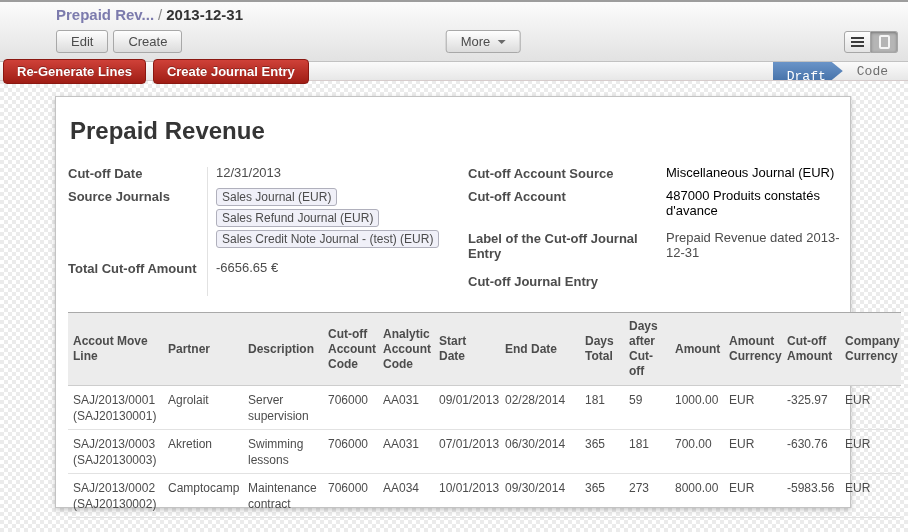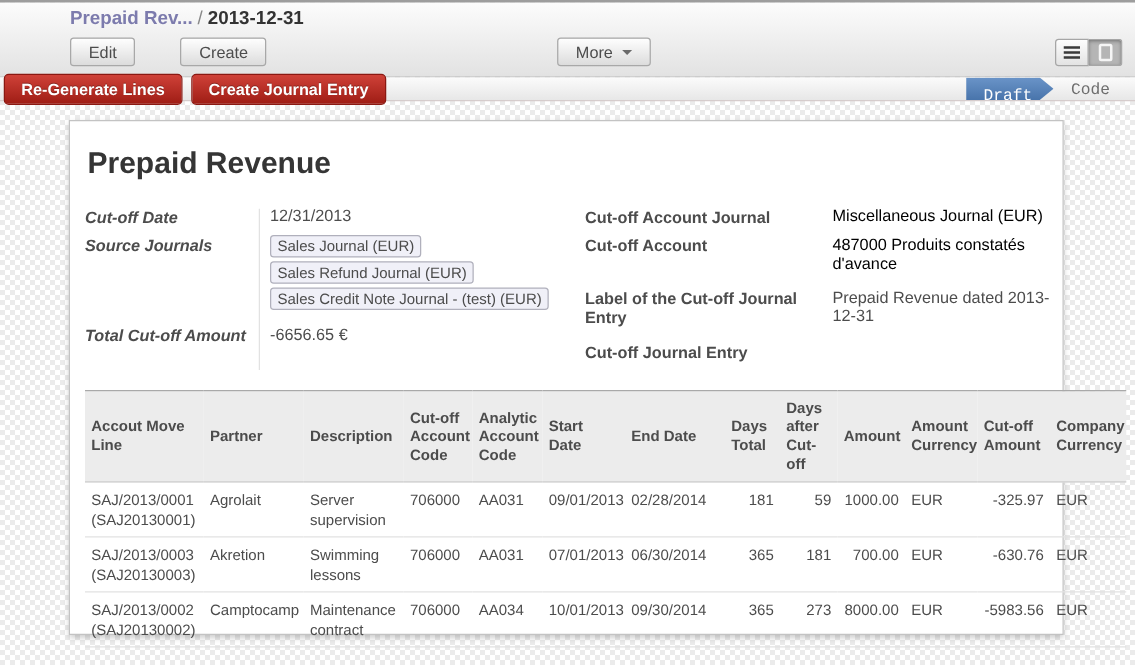--- a/index.html
+++ b/index.html
@@ -17,21 +17,21 @@
     background:linear-gradient(#fcfcfc,#e2e2e2);
     border-top:2px solid #9d9d9d;
     border-bottom:1px solid #c2c2c2;
     padding-left:48px;
   }
   .breadcrumb { padding:4px 8px 0 8px; font-size:15px; font-weight:bold; }
   .breadcrumb .bc-link { color:#7c7bad; text-decoration:none; cursor:pointer; }
   .breadcrumb .bc-sep { color:#888; font-weight:normal; padding:0 4px; }
   .breadcrumb .bc-current { color:#333; }
 
-  .toolbar-row { position:relative; display:flex; align-items:center; padding:7px 10px 0 8px;gap:31px; }
+  .toolbar-row { position:relative; display:flex; align-items:center; padding:7px 10px 0 8px; }
   .btn {
     display:inline-flex; align-items:center;
     background:linear-gradient(#fefefe,#dcdcdc);
     border:1px solid #a8a8a8; border-radius:3px;
     padding:3px 14px; font-size:13px; color:#4c4c4c; cursor:pointer;
   }
   .btn + .btn { margin-left:5px; }
   .btn-more { position:absolute; left:50%; transform:translateX(-50%); top:7px; }
   .caret { display:inline-block; margin-left:7px; width:0; height:0;
     border-left:4px solid transparent; border-right:4px solid transparent; border-top:4px solid #6a6a6a; }
@@ -76,21 +76,21 @@
     padding:14px 0 18px 12px; height:412px;
   }
   .sheet-title { font-size:24px; font-weight:bold; color:#353535; margin:6px 0 20px 2px; }
 
   .form-cols { display:flex; }
   .fgroup-left { width:400px; position:relative; flex-shrink:0; }
   .fgroup-left::before { content:""; position:absolute; left:139px; top:2px; bottom:0; width:1px; background:#e2e2e2; }
   .fgroup-right { width:390px; }
   .frow { display:flex; margin-bottom:7px; }
   .flabel { font-weight:bold; font-size:13px; color:#4c4c4c; flex-shrink:0; padding-top:1px; }
-  .fgroup-left .flabel { width:139px;font-style:italic; }
+  .fgroup-left .flabel { width:139px; }
   .fgroup-right .flabel { width:198px; }
   .fvalue { font-size:13px; color:#4c4c4c; padding-left:9px; }
   .fgroup-right .fvalue { width:185px; padding-left:0; }
   .fvalue.link { color:#000000; cursor:pointer; }
   .frow-gap { margin-top:12px; }
 
   .tags { width:252px; margin-left:9px; display:flex; flex-wrap:wrap; gap:3px; }
   .tag {
     background:#f0f0f8; border:1px solid #b0b0bc; border-radius:3px;
     padding:1px 5px; font-size:12px; color:#4c4c4c;
@@ -102,21 +102,21 @@
   table.list thead th {
     background:#ececec; font-weight:bold; text-align:left;
     border-top:1px solid #a9a9a9; border-bottom:1px solid #cdcdcd;
     padding:6px 5px; vertical-align:middle; line-height:15px; color:#4c4c4c;
   }
   table.list tbody td {
     padding:6px 5px 5px 5px; border-bottom:1px solid #e2e2e2;
     vertical-align:top; line-height:16px; color:#4c4c4c;
     overflow:hidden;
   }
-  .num { text-align:right; }
+  .num { }
   tbody tr { cursor:pointer; }
 </style>
 </head>
 <body>
 
 <div class="topbar">
   <div class="breadcrumb">
     <span class="bc-link">Prepaid Rev...</span><span class="bc-sep">/</span><span class="bc-current">2013-12-31</span>
   </div>
   <div class="toolbar-row">
@@ -165,21 +165,21 @@
           </div>
         </div>
         <div class="frow frow-gap">
           <div class="flabel">Total Cut-off Amount</div>
           <div class="fvalue">-6656.65 €</div>
         </div>
       </div>
 
       <div class="fgroup-right">
         <div class="frow">
-          <div class="flabel">Cut-off Account Journal</div>
+          <div class="flabel">Cut-off Account Source</div>
           <div class="fvalue link">Miscellaneous Journal (EUR)</div>
         </div>
         <div class="frow">
           <div class="flabel">Cut-off Account</div>
           <div class="fvalue link">487000 Produits constatés d'avance</div>
         </div>
         <div class="frow frow-gap">
           <div class="flabel">Label of the Cut-off Journal Entry</div>
           <div class="fvalue">Prepaid Revenue dated 2013-12-31</div>
         </div>

